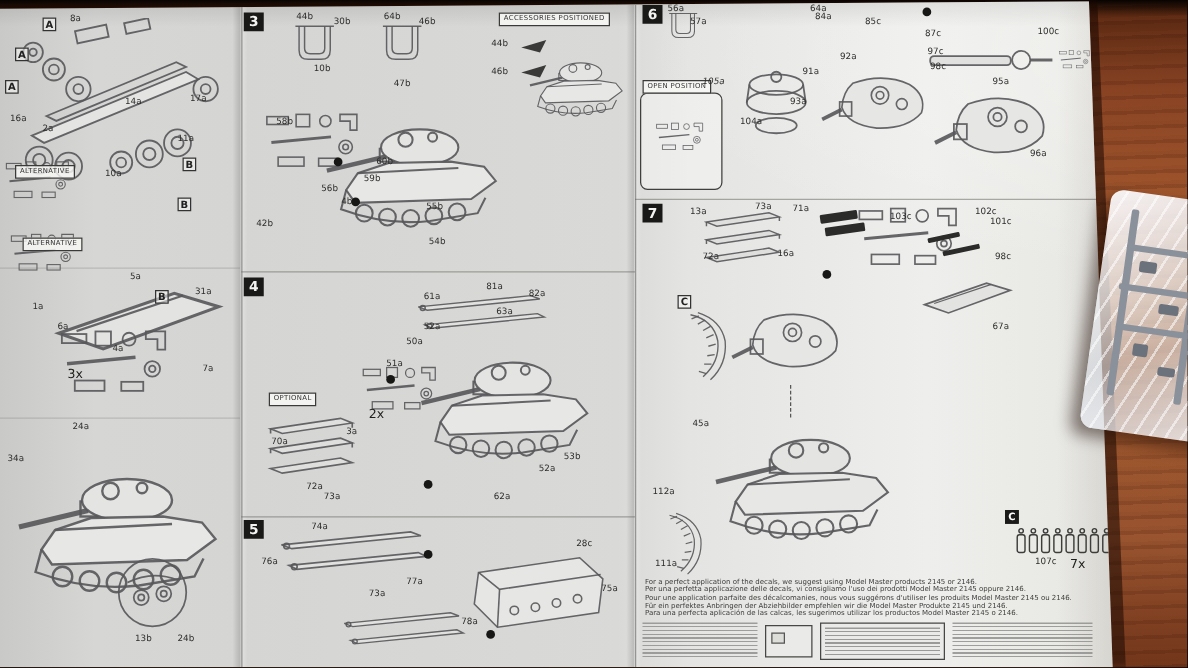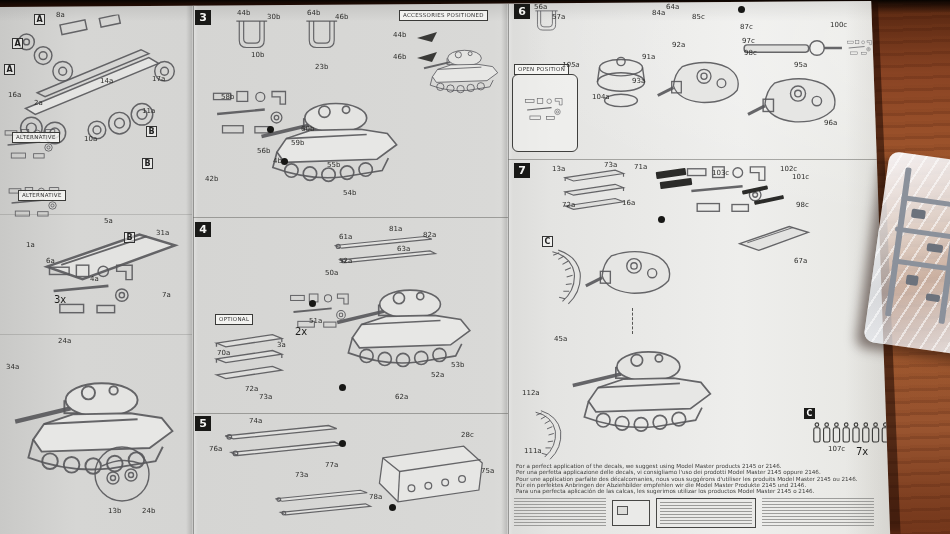--- a/index.html
+++ b/index.html
@@ -361,28 +361,28 @@
           <use href="#sym-arrows"></use>
         </svg>
       <span class="tag" style="left:206px;top:2px">Accessories Positioned</span>
       <div>
 
       <span class="plabel" style="left: 44px; top: 2px;">44b</span>
           <span class="plabel" style="left: 74px; top: 6px;">30b</span>
           <span class="plabel" style="left: 114px; top: 2px;">64b</span>
           <span class="plabel" style="left: 142px; top: 6px;">46b</span>
           <span class="plabel" style="left: 58px; top: 44px;">10b</span>
-          <span class="plabel" style="left: 122px; top: 56px;">23b</span>
+          <span class="plabel" style="left: 122px; top: 56px;">47b</span>
           <span class="plabel" style="left: 28px; top: 86px;">58b</span>
           <span class="plabel" style="left: 108px; top: 118px;">60b</span>
           <span class="plabel" style="left: 98px; top: 132px;">59b</span>
           <span class="plabel" style="left: 64px; top: 140px;">56b</span>
           <span class="plabel" style="left: 80px; top: 150px;">4b</span>
           <span class="plabel" style="left: 12px; top: 168px;">42b</span>
-          <span class="plabel" style="left: 134px; top: 154px;">55b</span>
+          <span class="plabel" style="left: 148px; top: 154px;">55b</span>
           <span class="plabel" style="left: 150px; top: 182px;">54b</span>
           <span class="plabel" style="left: 200px; top: 24px;">44b</span>
           <span class="plabel" style="left: 200px; top: 46px;">46b</span>
         </div>
       <div>
 
       <span class="dot" style="left: 74px; top: 118px;"></span>
           <span class="dot" style="left: 88px; top: 150px;"></span>
         </div>
     </section>
@@ -404,21 +404,21 @@
       <span class="tag" style="left:22px;top:96px">Optional</span>
       <span class="mult" style="left:102px;top:108px">2x</span>
       <div>
 
       <span class="plabel" style="left: 146px; top: 16px;">61a</span>
           <span class="plabel" style="left: 196px; top: 8px;">81a</span>
           <span class="plabel" style="left: 230px; top: 14px;">82a</span>
           <span class="plabel" style="left: 204px; top: 28px;">63a</span>
           <span class="plabel" style="left: 146px; top: 40px;">52a</span>
           <span class="plabel" style="left: 132px; top: 52px;">50a</span>
-          <span class="plabel" style="left: 116px; top: 100px;">51a</span>
+          <span class="plabel" style="left: 116px; top: 70px;">51a</span>
           <span class="plabel" style="left: 24px; top: 132px;">70a</span>
           <span class="plabel" style="left: 52px; top: 168px;">72a</span>
           <span class="plabel" style="left: 66px; top: 176px;">73a</span>
           <span class="plabel" style="left: 84px; top: 124px;">3a</span>
           <span class="plabel" style="left: 258px; top: 144px;">53b</span>
           <span class="plabel" style="left: 238px; top: 154px;">52a</span>
           <span class="plabel" style="left: 202px; top: 176px;">62a</span>
         </div>
       <div>
 
@@ -478,21 +478,21 @@
       <svg class="art" style="left:236px;top:68px;width:108px;height:66px" viewBox="0 0 110 70">
           <use href="#sym-turret"></use>
         </svg>
       <svg class="art" style="left:338px;top:26px;width:30px;height:40px" viewBox="0 0 100 60">
           <use href="#sym-cluster"></use>
         </svg>
       <div>
 
       <span class="plabel" style="left: 26px; top: 2px;">56a</span>
           <span class="plabel" style="left: 44px; top: 12px;">57a</span>
-          <span class="plabel" style="left: 158px; top: 2px;">64a</span>
+          <span class="plabel" style="left: 140px; top: 2px;">64a</span>
           <span class="plabel" style="left: 144px; top: 8px;">84a</span>
           <span class="plabel" style="left: 184px; top: 12px;">85c</span>
           <span class="plabel" style="left: 164px; top: 40px;">92a</span>
           <span class="plabel" style="left: 134px; top: 52px;">91a</span>
           <span class="plabel" style="left: 124px; top: 76px;">93a</span>
           <span class="plabel" style="left: 84px; top: 92px;">104a</span>
           <span class="plabel" style="left: 54px; top: 60px; font-style: italic;">105a</span>
           <span class="plabel" style="left: 232px; top: 22px;">87c</span>
           <span class="plabel" style="left: 322px; top: 20px;">100c</span>
           <span class="plabel" style="left: 234px; top: 36px;">97c</span>

